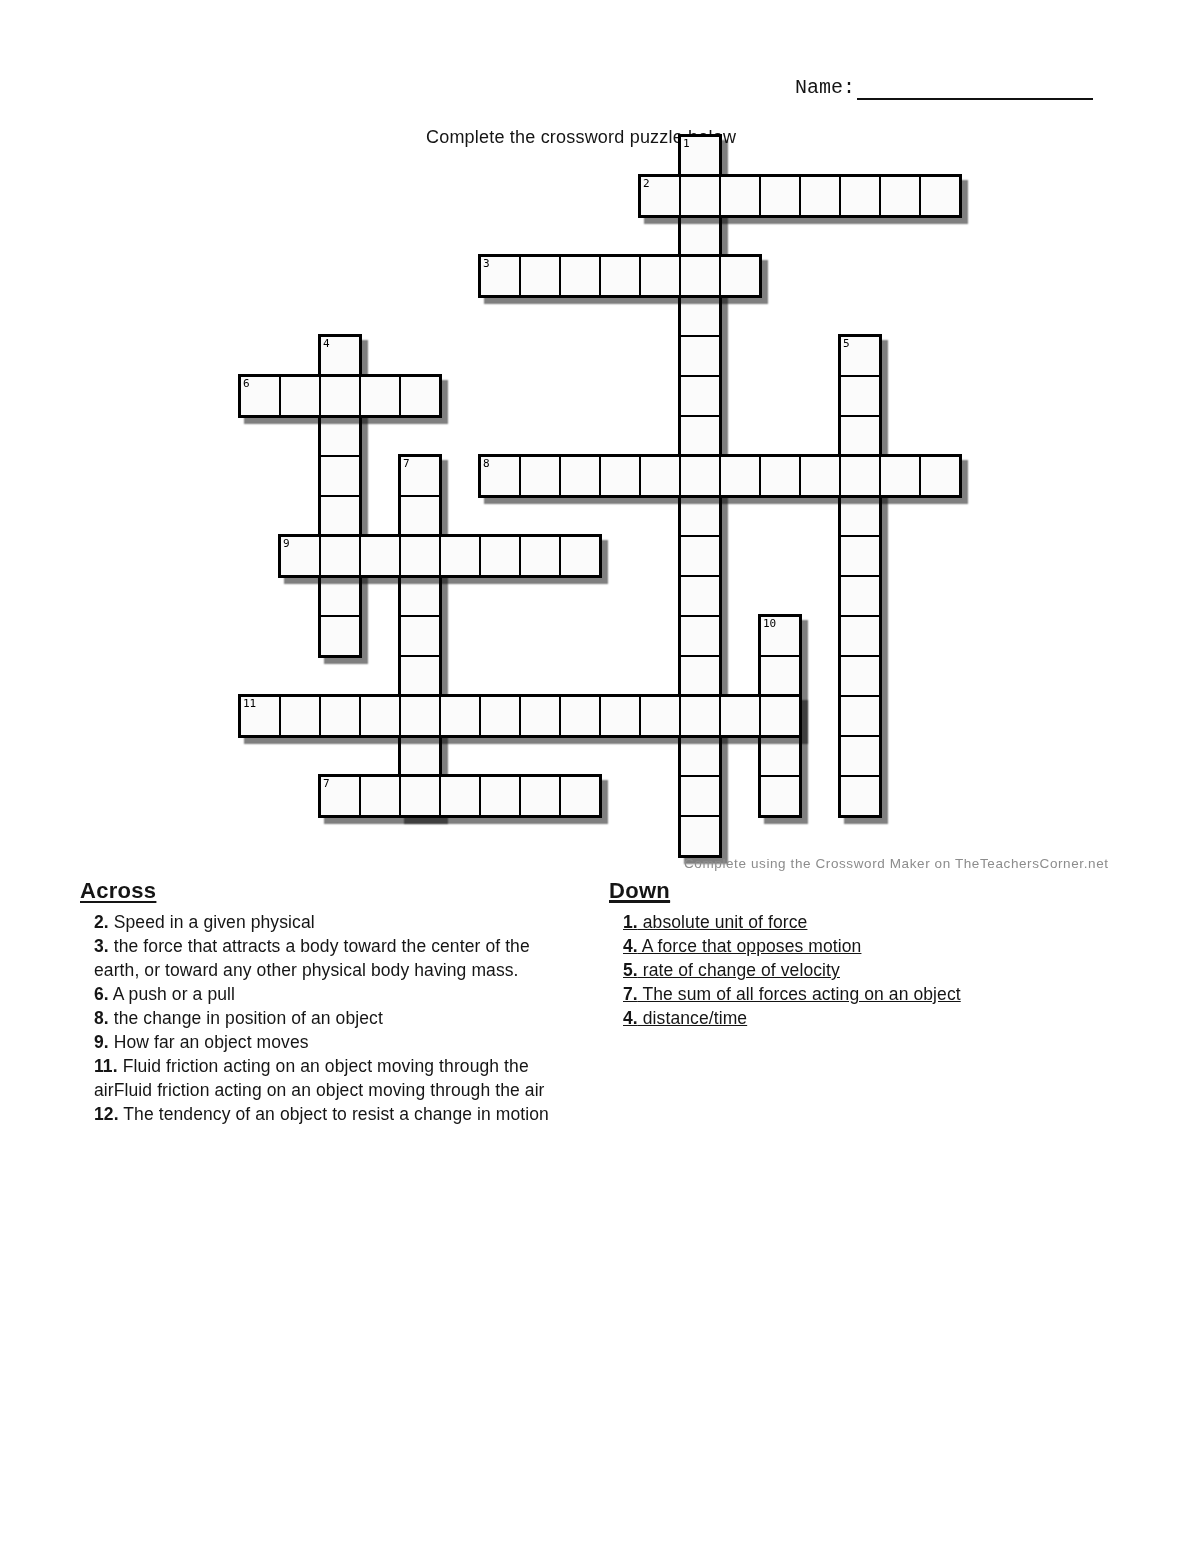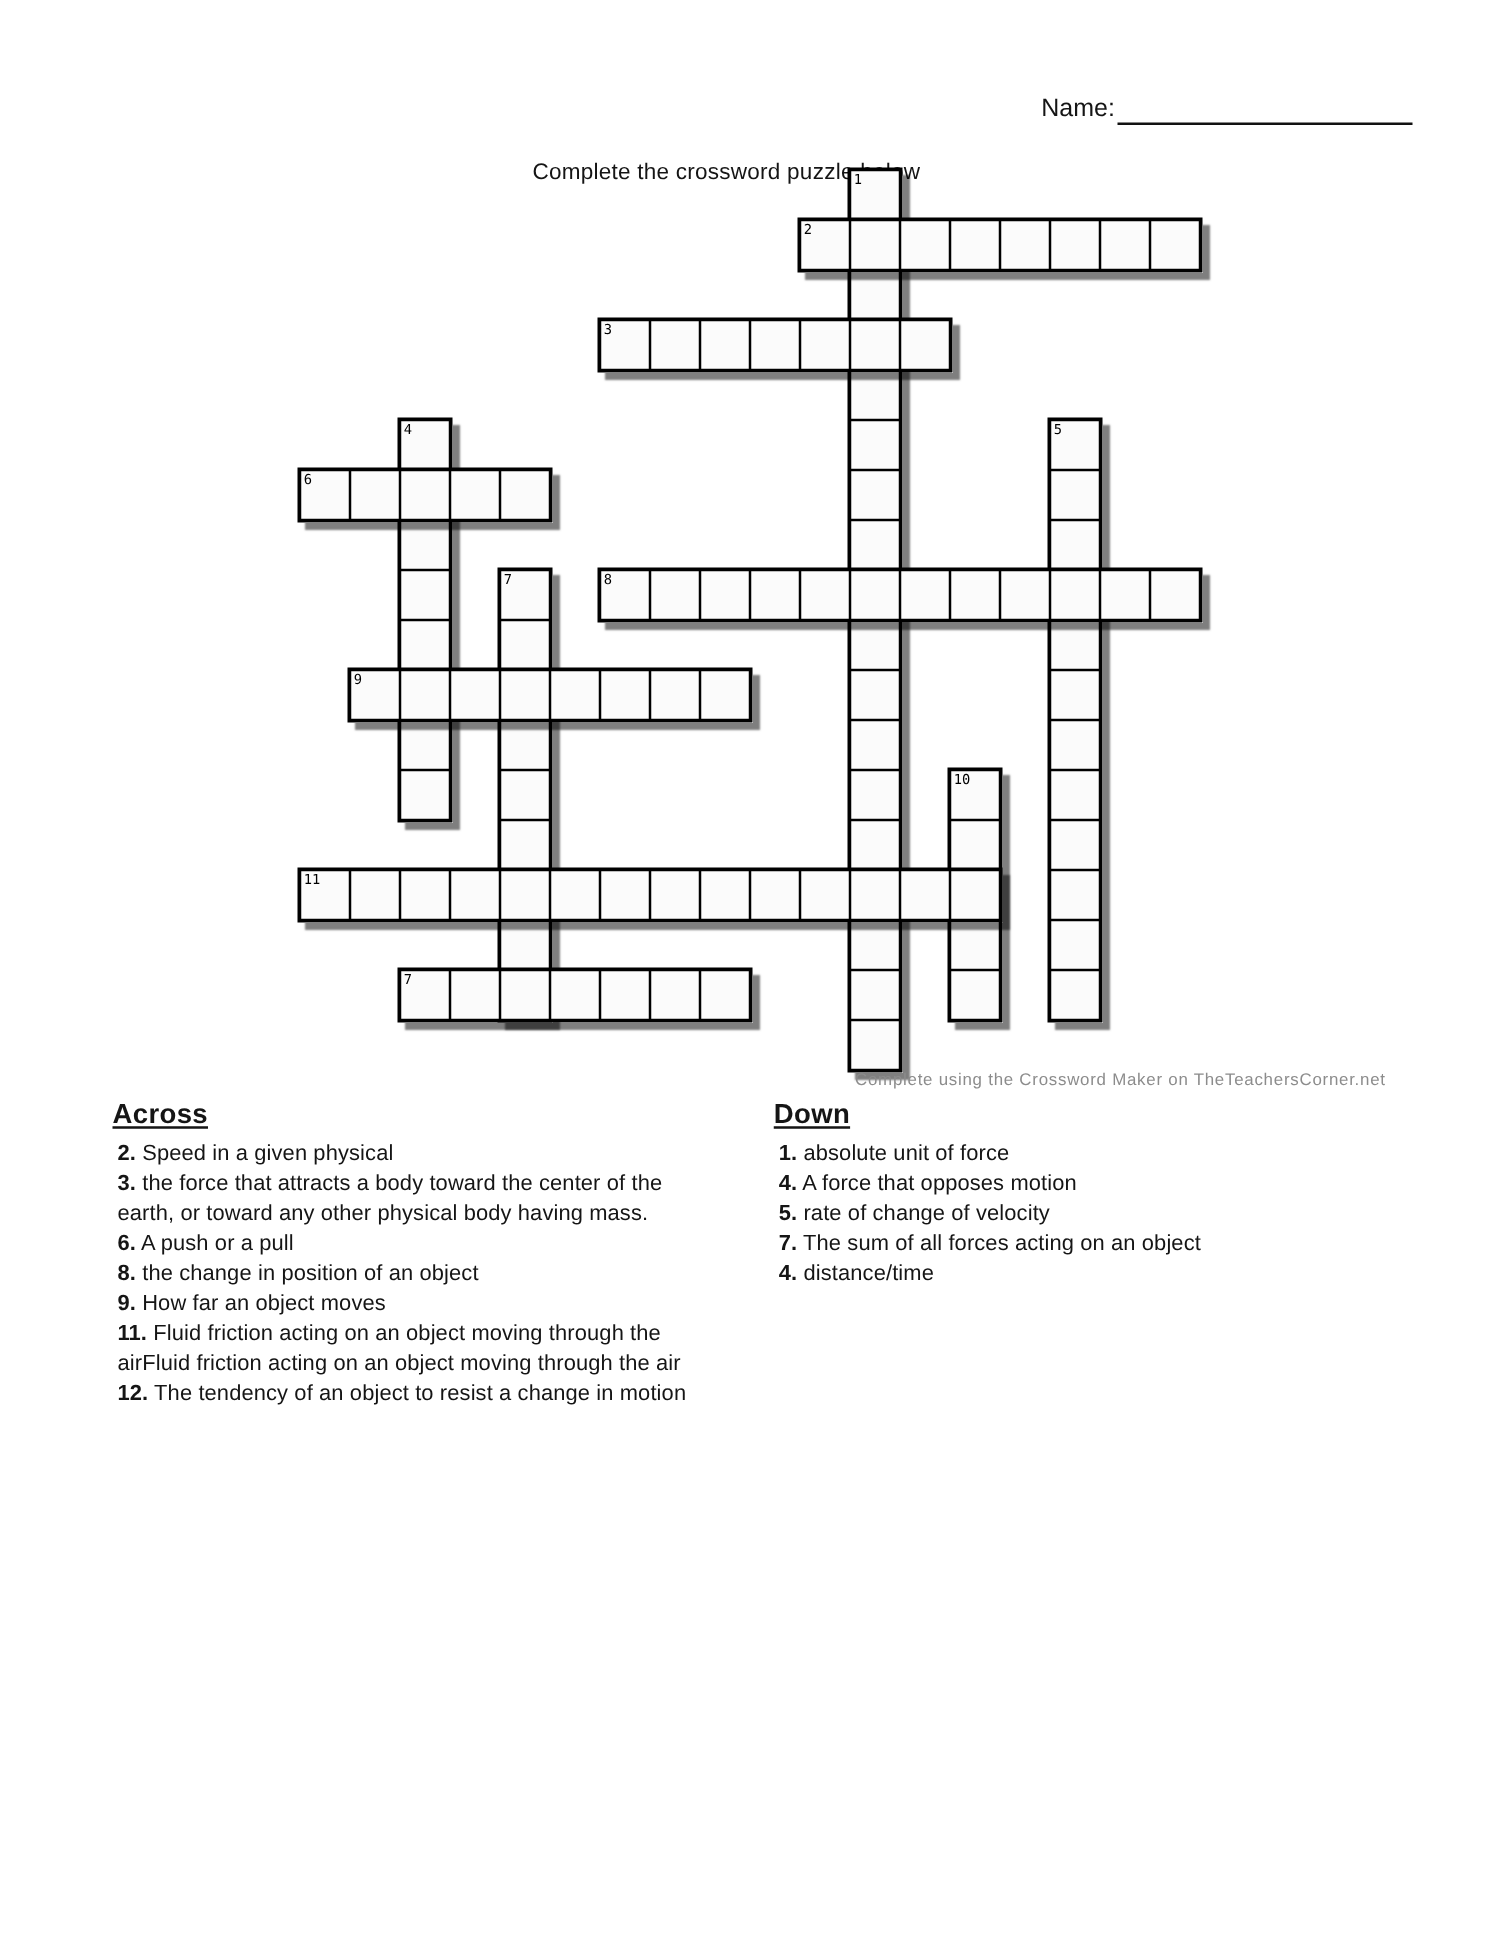--- a/index.html
+++ b/index.html
@@ -1,20 +1,20 @@
 <!DOCTYPE html>
 <html><head>
 <meta charset="utf-8">
 <style>
   html,body{margin:0;padding:0;background:#ffffff;}
   #page{position:relative;width:1200px;height:1553px;background:#ffffff;overflow:hidden;
         font-family:"Liberation Sans",sans-serif;color:#151515;}
 
   
-  #name-block{position:absolute;left:833px;top:74px;white-space:nowrap;}
+  #name-block{position:absolute;left:795px;top:74px;white-space:nowrap;font-family:Liberation Mono, monospace;}
   #name-block .lbl{font-size:20px;}
   #name-block .name-line{display:inline-block;width:236px;height:24px;
         border-bottom:2.5px solid #111;vertical-align:-7px;margin-left:2px;}
   #page-title{position:absolute;left:426px;top:127px;font-size:18px;letter-spacing:0.2px;}
 
   
   #grid{position:absolute;left:0;top:0;width:1200px;height:870px;}
   .word{position:absolute;display:flex;border:2px solid #000;
         box-shadow:6px 6px 1.5px rgba(0,0,0,0.50);}
   .word.across{flex-direction:row;}
@@ -24,22 +24,22 @@
   .num{position:absolute;top:0;left:2px;
        font-family:"DejaVu Sans Mono",monospace;font-size:11px;line-height:13px;color:#000;}
 
   
   #attribution{position:absolute;left:684px;top:856px;font-size:13.5px;
        color:#8c8c8c;letter-spacing:0.6px;white-space:nowrap;}
 
   
   .clue-col{position:absolute;top:878px;}
   #clues-across{left:78px;width:496px;}
-  #clues-down{left:607px;width:560px;}
-  .clue-col h2{margin:0 0 6px 12px;font-size:22px;font-weight:bold;
+  #clues-down{left:607px;width:560px;text-decoration:underline;}
+  .clue-col h2{margin:0 0 6px 2px;font-size:22px;font-weight:bold;
        text-decoration:underline;text-underline-offset:3px;letter-spacing:0.3px;}
   .clue-items{padding-left:16px;}
   .clue-items p{margin:0;font-size:17.5px;line-height:24px;letter-spacing:0.1px;}
   .clue-items b{font-weight:bold;}
 </style>
 </head>
 <body>
 
 <div id="page">
 

